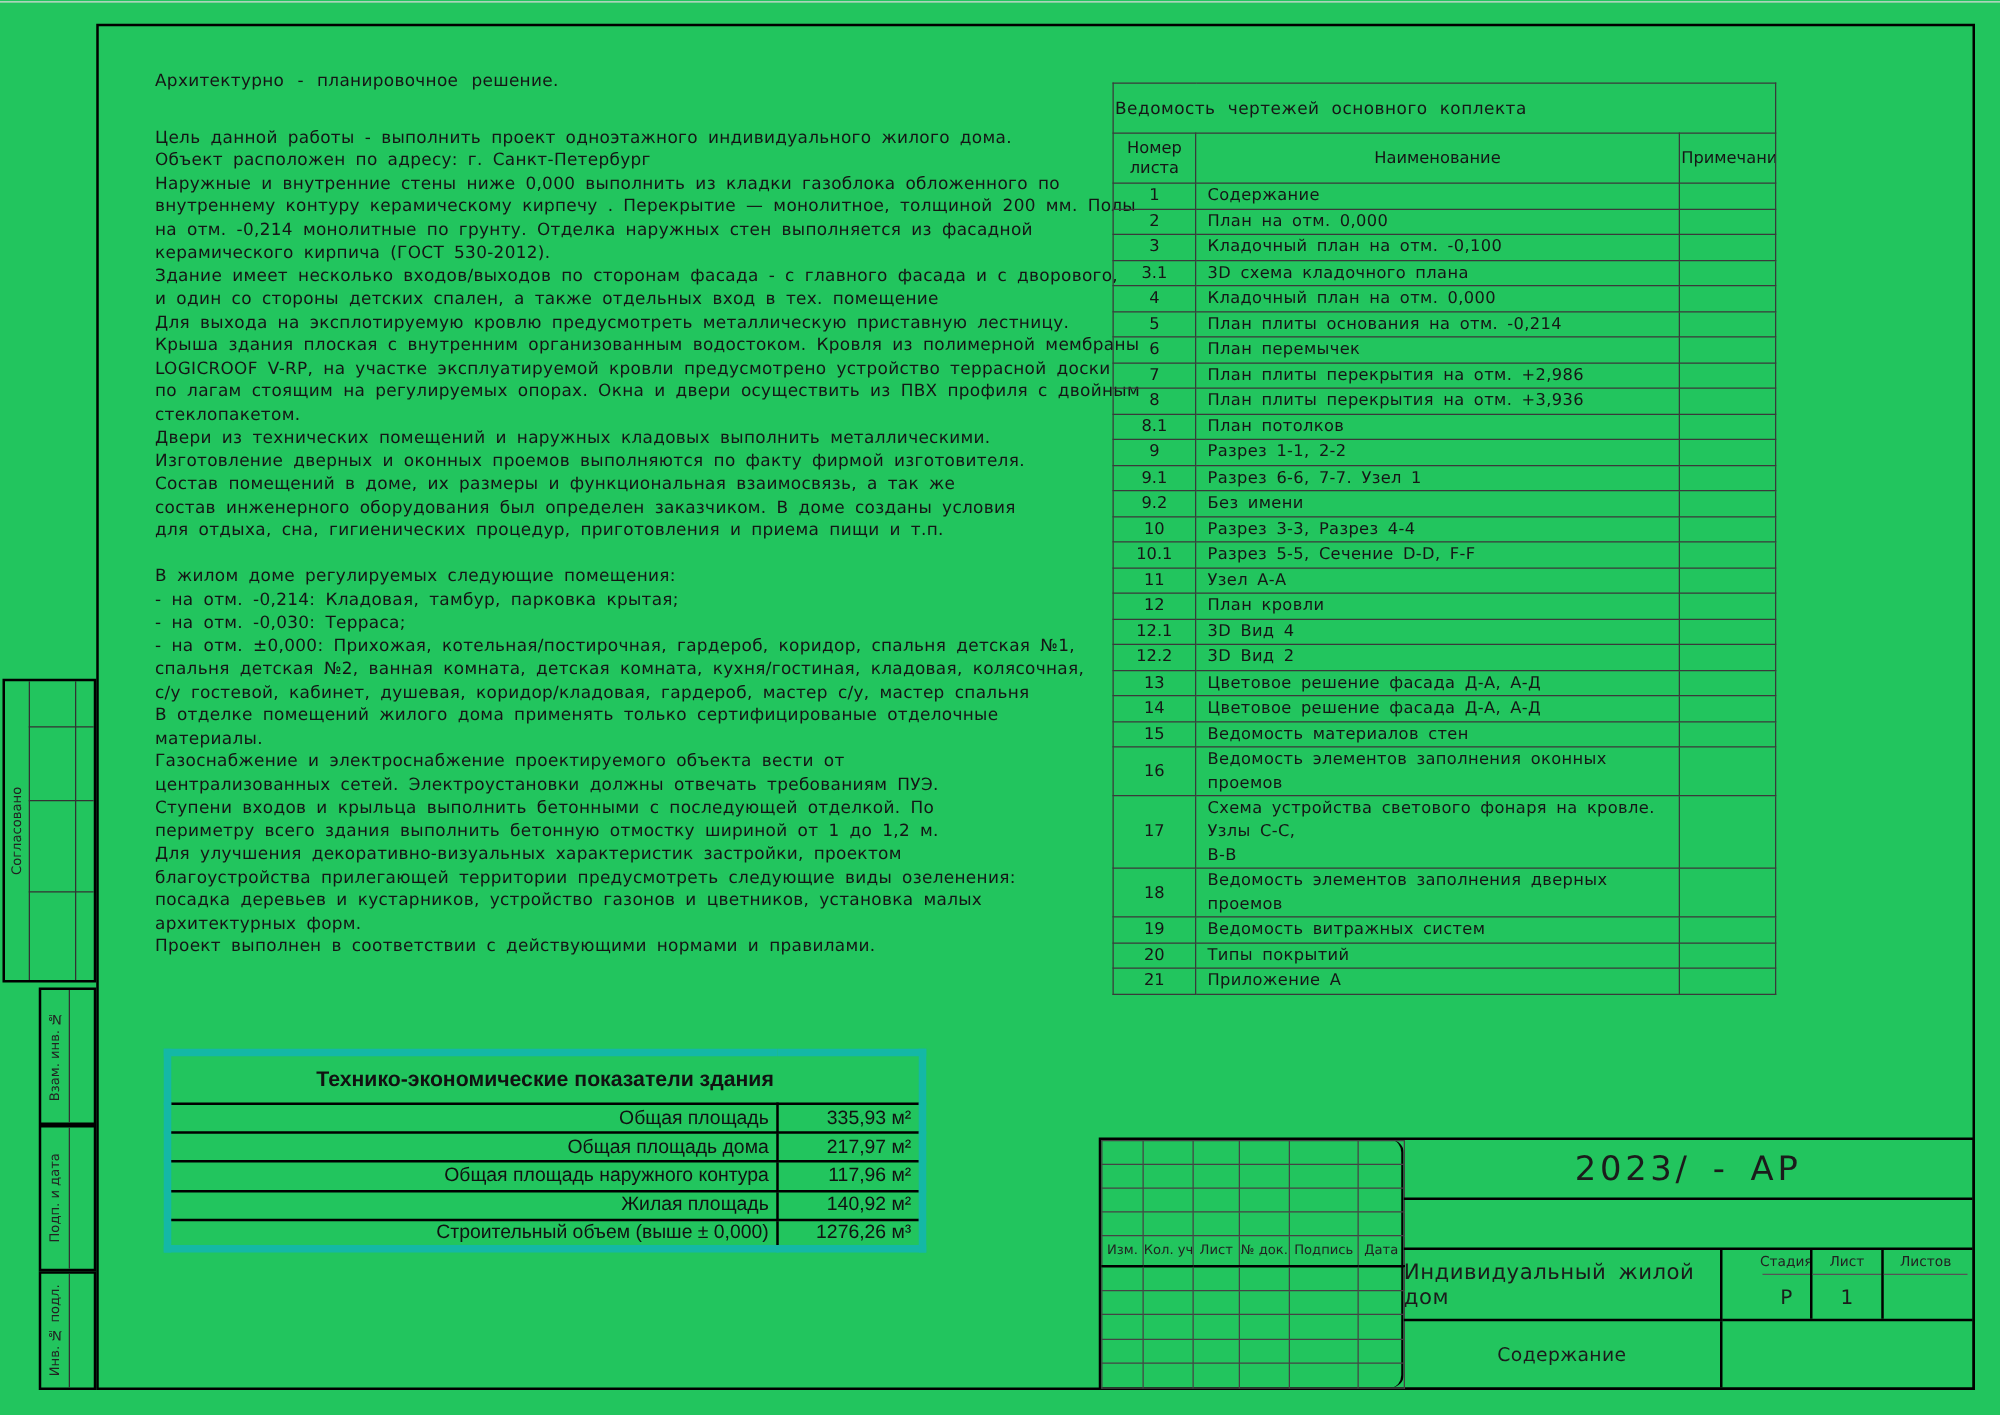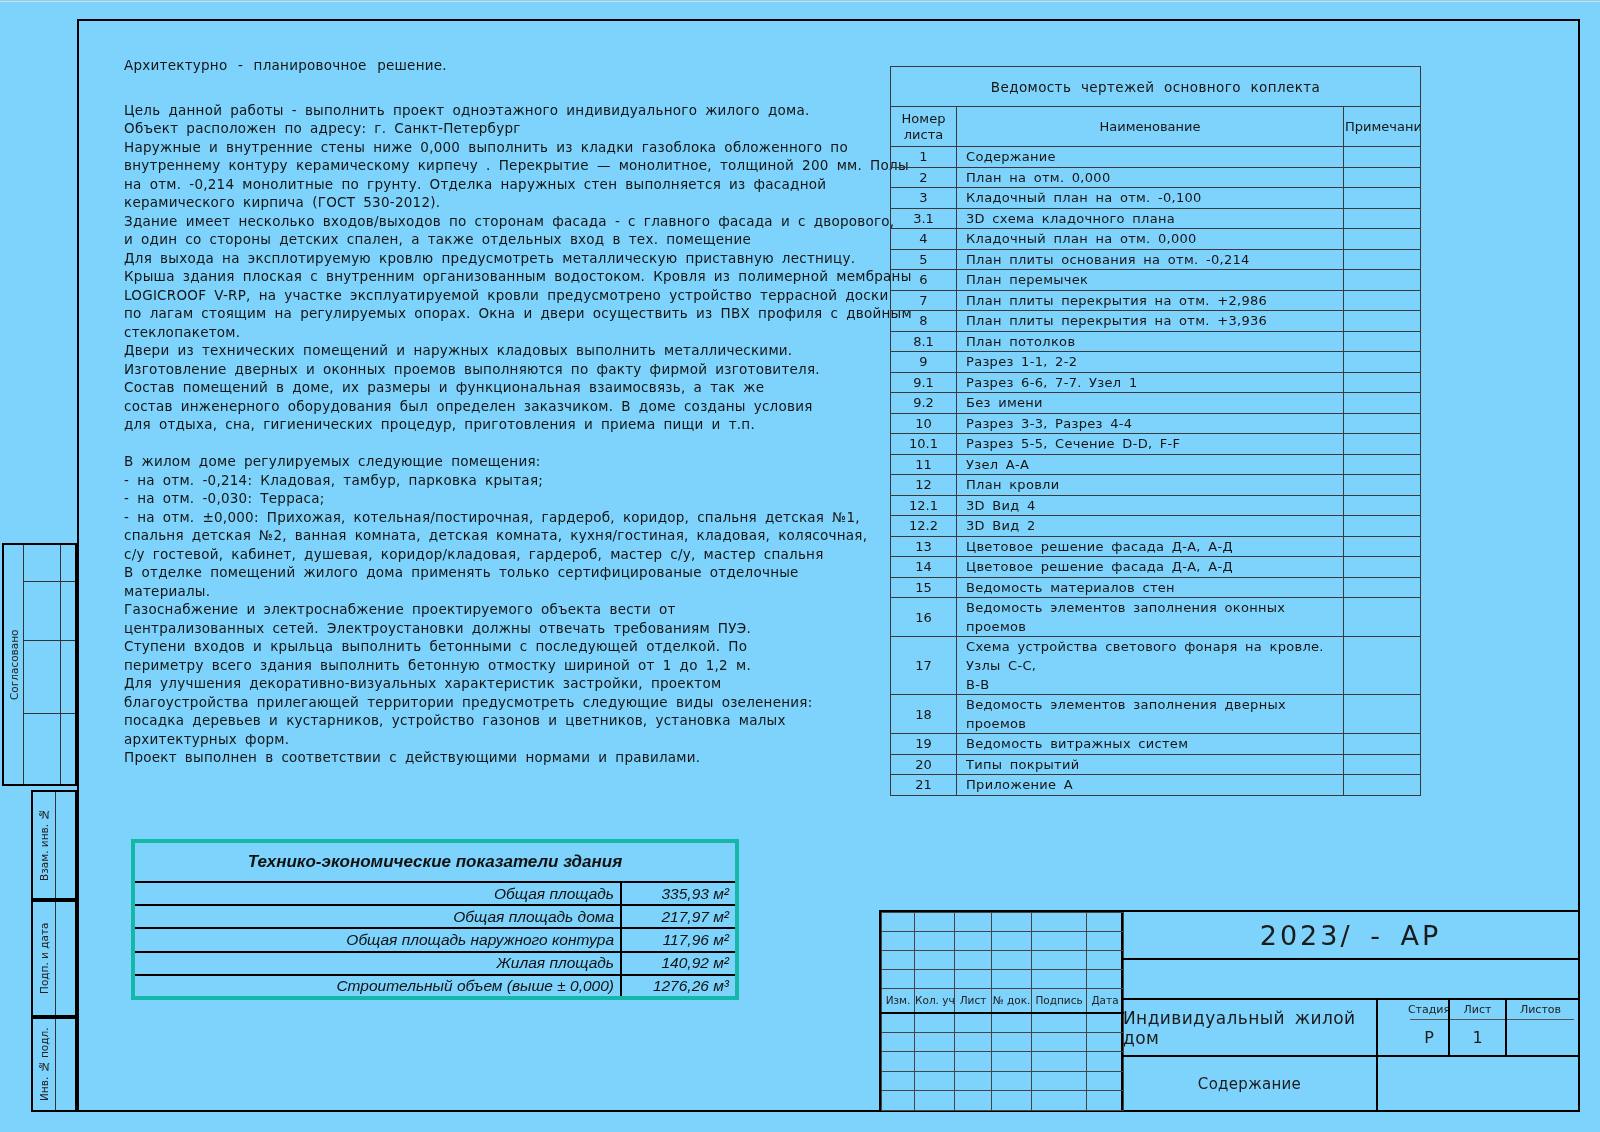--- a/index.html
+++ b/index.html
@@ -1,52 +1,52 @@
 <!DOCTYPE html>
 <html><head>
 <meta charset="utf-8">
 <style>
   html,body{margin:0;padding:0;background:#fff;}
-  .viewport{position:relative;width:1600px;height:1132px;background:#7dd3fc;overflow:hidden;
+  .viewport{position:relative;width:1600px;height:1132px;background:#22c55e;overflow:hidden;
             font-family:"DejaVu Sans",sans-serif;color:#1b1b1b;}
   .top-rule{position:absolute;left:0;top:1px;width:100%;height:1px;background:#d9d9d9;}
 
   
   .frame{position:absolute;left:77px;top:19px;width:1503px;height:1093px;
          border:2px solid #000;box-sizing:border-box;}
 
   
   .notes{position:absolute;left:124px;top:56px;width:640px;
          font-size:13.5px;line-height:18.5px;letter-spacing:.25px;word-spacing:3.5px;color:#151515;}
   .notes-heading{margin-bottom:26px;word-spacing:6px;}
   .note-line{min-height:18.5px;white-space:nowrap;}
 
   
   table.register{position:absolute;left:890px;top:66px;width:530px;border-collapse:collapse;
                  table-layout:fixed;border:1.5px solid #2b2b2b;}
   table.register th,table.register td{border:1px solid #3a3a3a;font-weight:normal;
                  font-size:13px;color:#161616;box-sizing:border-box;overflow:hidden;}
-  tr.reg-title-row th{height:40px;text-align:center;font-size:13.5px;letter-spacing:.4px;word-spacing:5px;}
+  tr.reg-title-row th{height:40px;text-align:left;font-size:13.5px;letter-spacing:.4px;word-spacing:5px;}
   tr.reg-head-row th{height:40px;text-align:center;white-space:pre-line;line-height:16px;}
   table.register td{height:20.5px;padding:0;}
   table.register td.c-num{text-align:center;}
   table.register td.c-name{padding-left:9px;letter-spacing:.3px;word-spacing:3px;white-space:pre-line;line-height:19px;}
   table.register tr.double td{height:41px;}
 
   
   table.tep{position:absolute;left:131px;top:839px;width:604px;border-collapse:collapse;table-layout:fixed;
-            font-family:"Liberation Sans",sans-serif;border:4px solid #14b8a6;font-style:italic;}
+            font-family:"Liberation Sans",sans-serif;border:6px solid #14b8a6;}
   table.tep th,table.tep td{border:2px solid #000;color:#111;box-sizing:border-box;}
   table.tep th{height:41px;font-size:17px;font-weight:bold;text-align:center;}
   table.tep td{height:23.2px;font-size:15.5px;padding:0 6px;text-align:right;}
 
   
   .tb{position:absolute;left:879px;top:910px;width:701px;height:202px;border:2px solid #000;box-sizing:border-box;}
   .tb *{box-sizing:border-box;}
-  .tb-revgrid{position:absolute;left:0;top:0;width:242px;height:100%;border-right:2px solid #000;}
+  .tb-revgrid{position:absolute;left:0;top:0;width:242px;height:100%;border-right:2px solid #000;border-radius:10px;}
   table.rev{width:100%;height:100%;border-collapse:collapse;table-layout:fixed;}
   table.rev td{border:1px solid #444;font-size:10.5px;text-align:center;padding:0;color:#222;}
   table.rev tr.r-top td{height:19px;}
   table.rev tr.r-label td{height:24px;border-top:1.5px solid #000;border-bottom:2px solid #000;white-space:nowrap;overflow:hidden;}
   table.rev tr.r-bot td{height:19.6px;}
   .tb-desig{position:absolute;left:242px;top:0;width:455px;height:48px;border-bottom:2px solid #000;
             display:flex;align-items:center;justify-content:center;font-size:27px;letter-spacing:3px;word-spacing:6px;}
   .tb-empty1{position:absolute;left:242px;top:48px;width:455px;height:40px;border-bottom:2px solid #000;}
   .tb-name{position:absolute;left:242px;top:88px;width:255px;height:57px;border-right:2px solid #000;border-bottom:2px solid #000;
            display:flex;align-items:center;justify-content:center;font-size:17px;letter-spacing:.4px;word-spacing:4px;}

